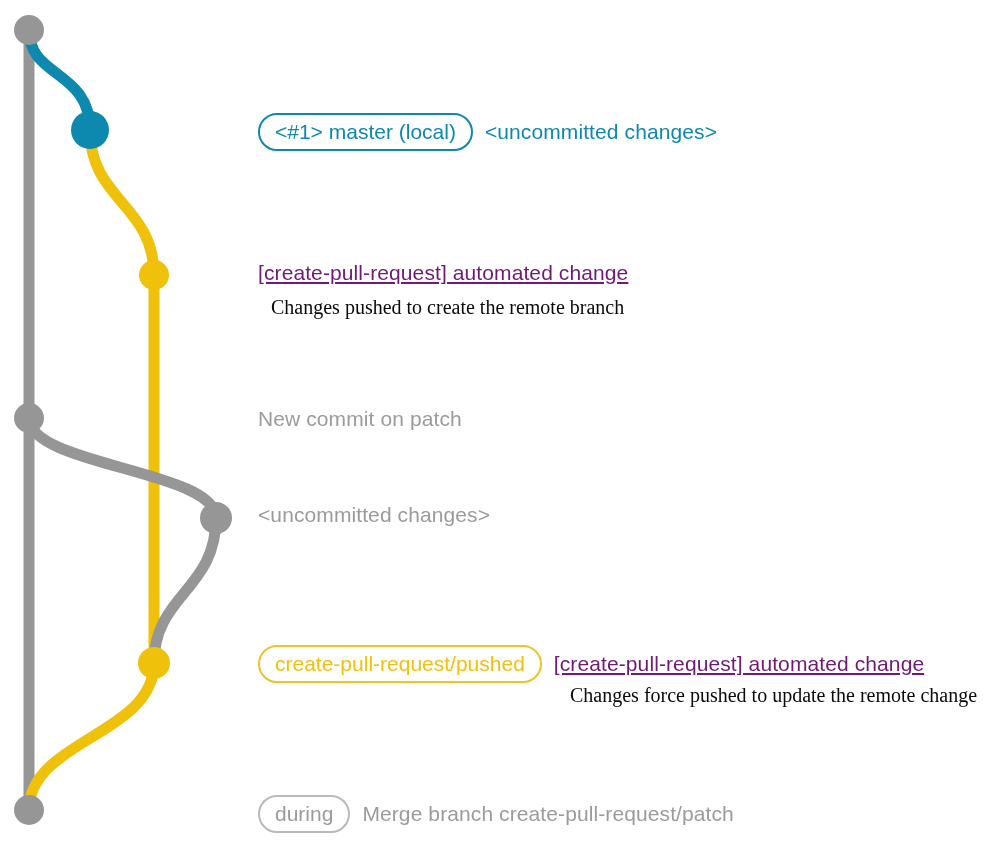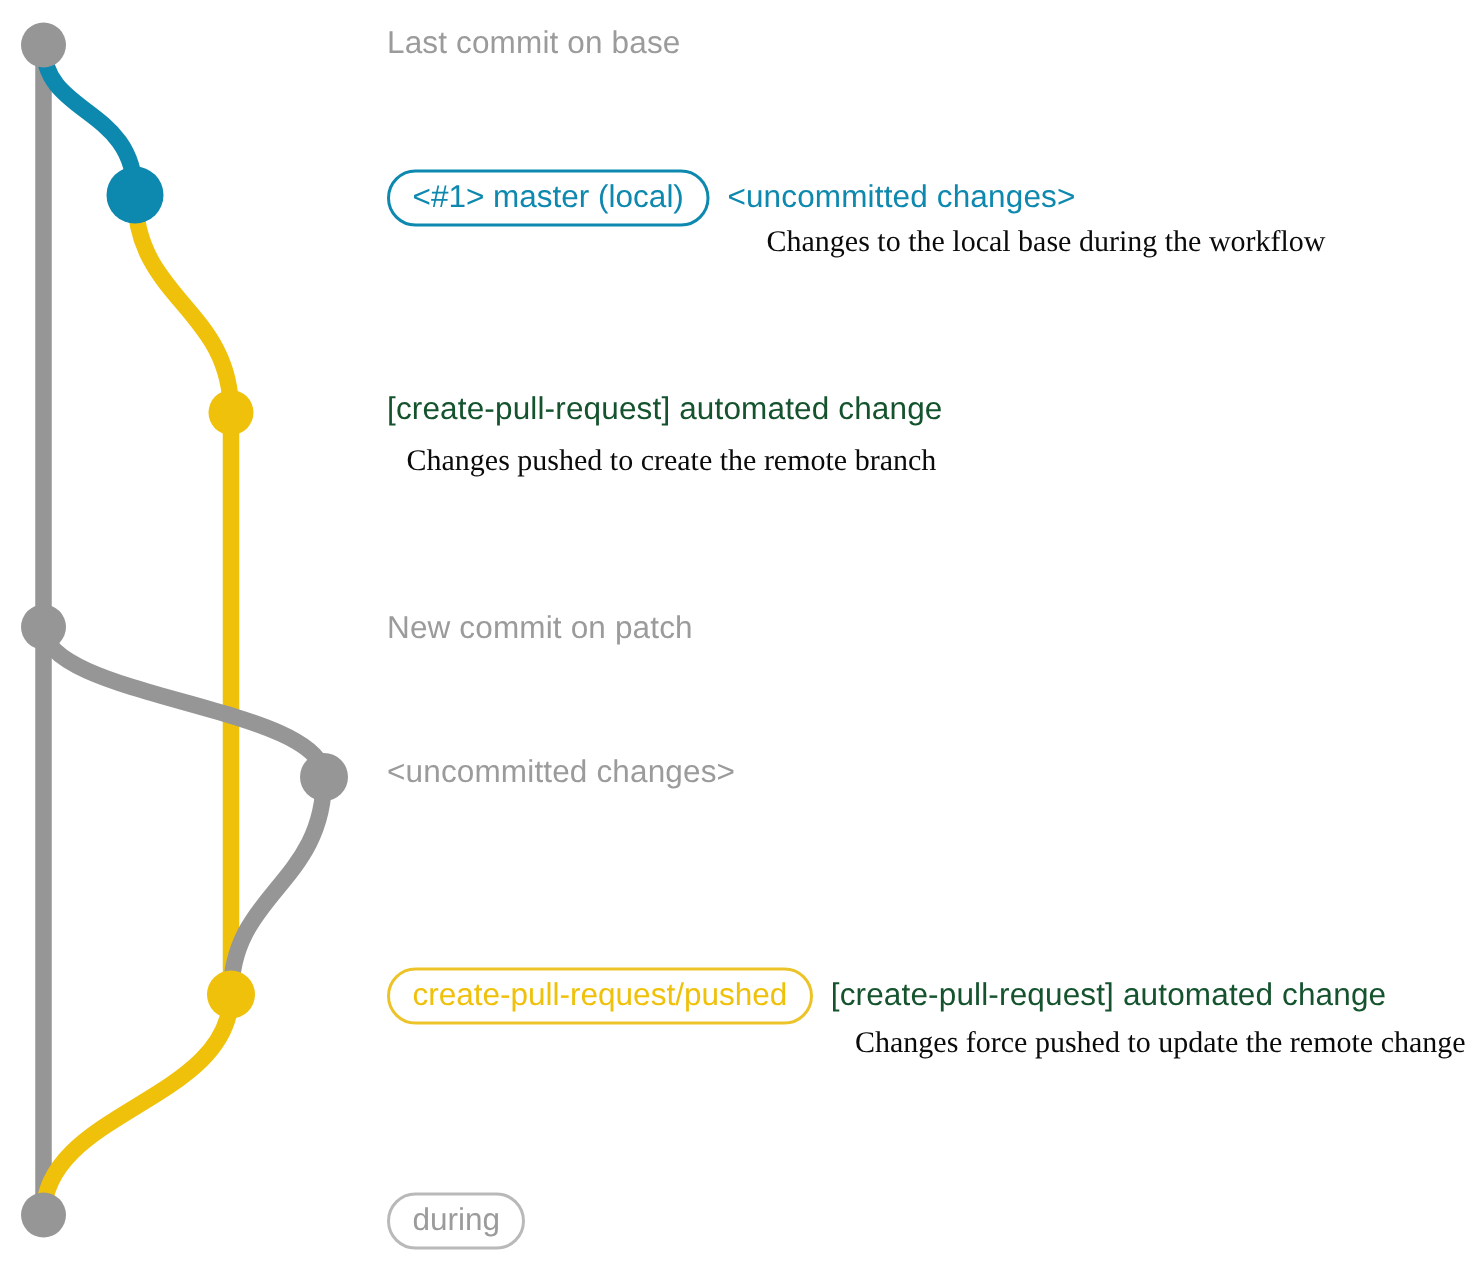--- a/index.html
+++ b/index.html
@@ -41,21 +41,21 @@
     align-items: center;
     white-space: nowrap;
   }
   .title {
     font-size: 21px;
     font-weight: 400;
     letter-spacing: 0.1px;
   }
   .title.gray   { color: #9b9b9b; }
   .title.blue   { color: #0d88ae; }
-  .title.yellow { color: #14532d; }
+  .title.yellow { color: #701a75; text-decoration: underline; }
 
   
   .pill {
     display: inline-block;
     border-radius: 999px;
     border: 2px solid #b9b9b9;
     padding: 6px 15px 7px;
     font-size: 21px;
     line-height: 1;
     color: #9b9b9b;
@@ -98,41 +98,38 @@
         <circle cx="90" cy="130" r="19" fill="#0d88ae"></circle>
         <circle cx="154" cy="275" r="15" fill="#efc10b"></circle>
         <circle cx="29" cy="418" r="15" fill="#969696"></circle>
         <circle cx="216" cy="518" r="16" fill="#969696"></circle>
         <circle cx="154" cy="663" r="16" fill="#efc10b"></circle>
         <circle cx="29" cy="810" r="15" fill="#969696"></circle>
       </g>
   </svg>
 
   <div class="layer" id="labels">
-      <div class="row" style="top: 17px; left: 258px;">
-        <span class="title gray">Last commit on base</span>
-      </div>
       <div class="row" style="top: 113px; left: 258px;">
         <span class="pill blue">&lt;#1&gt; master (local)</span>
         <span class="title blue">&lt;uncommitted changes&gt;</span>
       </div>
-      <div class="desc" style="top: 150px; left: 511px;">Changes to the local base during the workflow</div>
       <div class="row" style="top: 261px; left: 258px;">
         <span class="title yellow">[create-pull-request] automated change</span>
       </div>
       <div class="desc" style="top: 296px; left: 271px;">Changes pushed to create the remote branch</div>
       <div class="row" style="top: 407px; left: 258px;">
         <span class="title gray">New commit on patch</span>
       </div>
       <div class="row" style="top: 503px; left: 258px;">
         <span class="title gray">&lt;uncommitted changes&gt;</span>
       </div>
       <div class="row" style="top: 645px; left: 258px;">
         <span class="pill yellow">create-pull-request/pushed</span>
         <span class="title yellow">[create-pull-request] automated change</span>
       </div>
       <div class="desc" style="top: 684px; left: 570px;">Changes force pushed to update the remote change</div>
       <div class="row" style="top: 795px; left: 258px;">
         <span class="pill gray">during</span>
+        <span class="title gray">Merge branch create-pull-request/patch</span>
       </div>
     </div>
 
 </div>
 
 </body></html>

